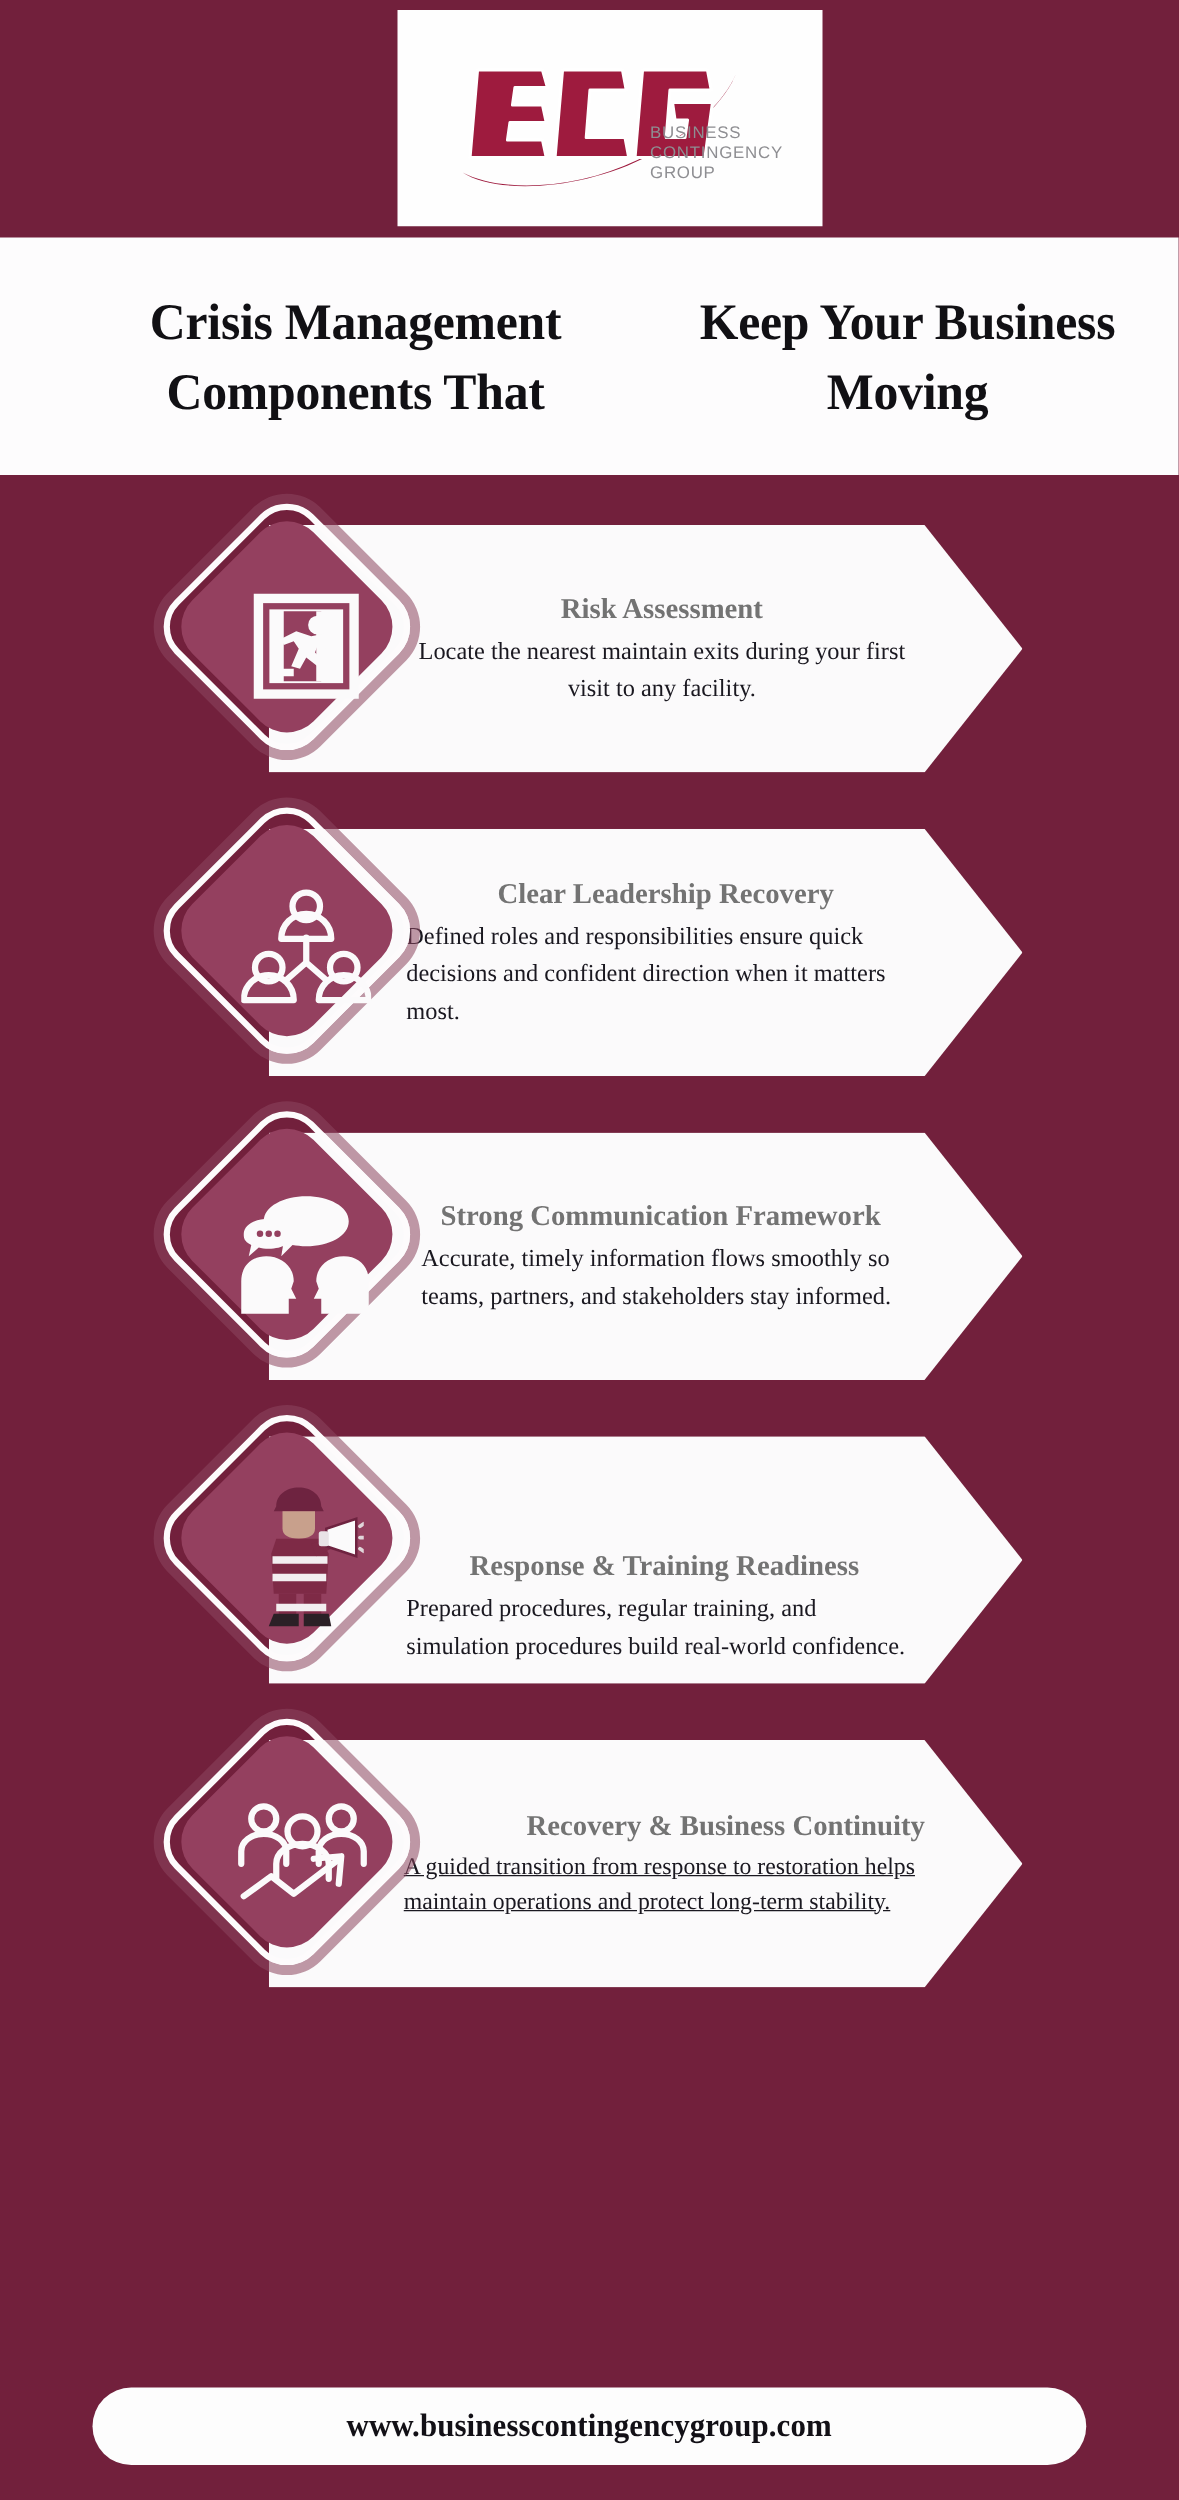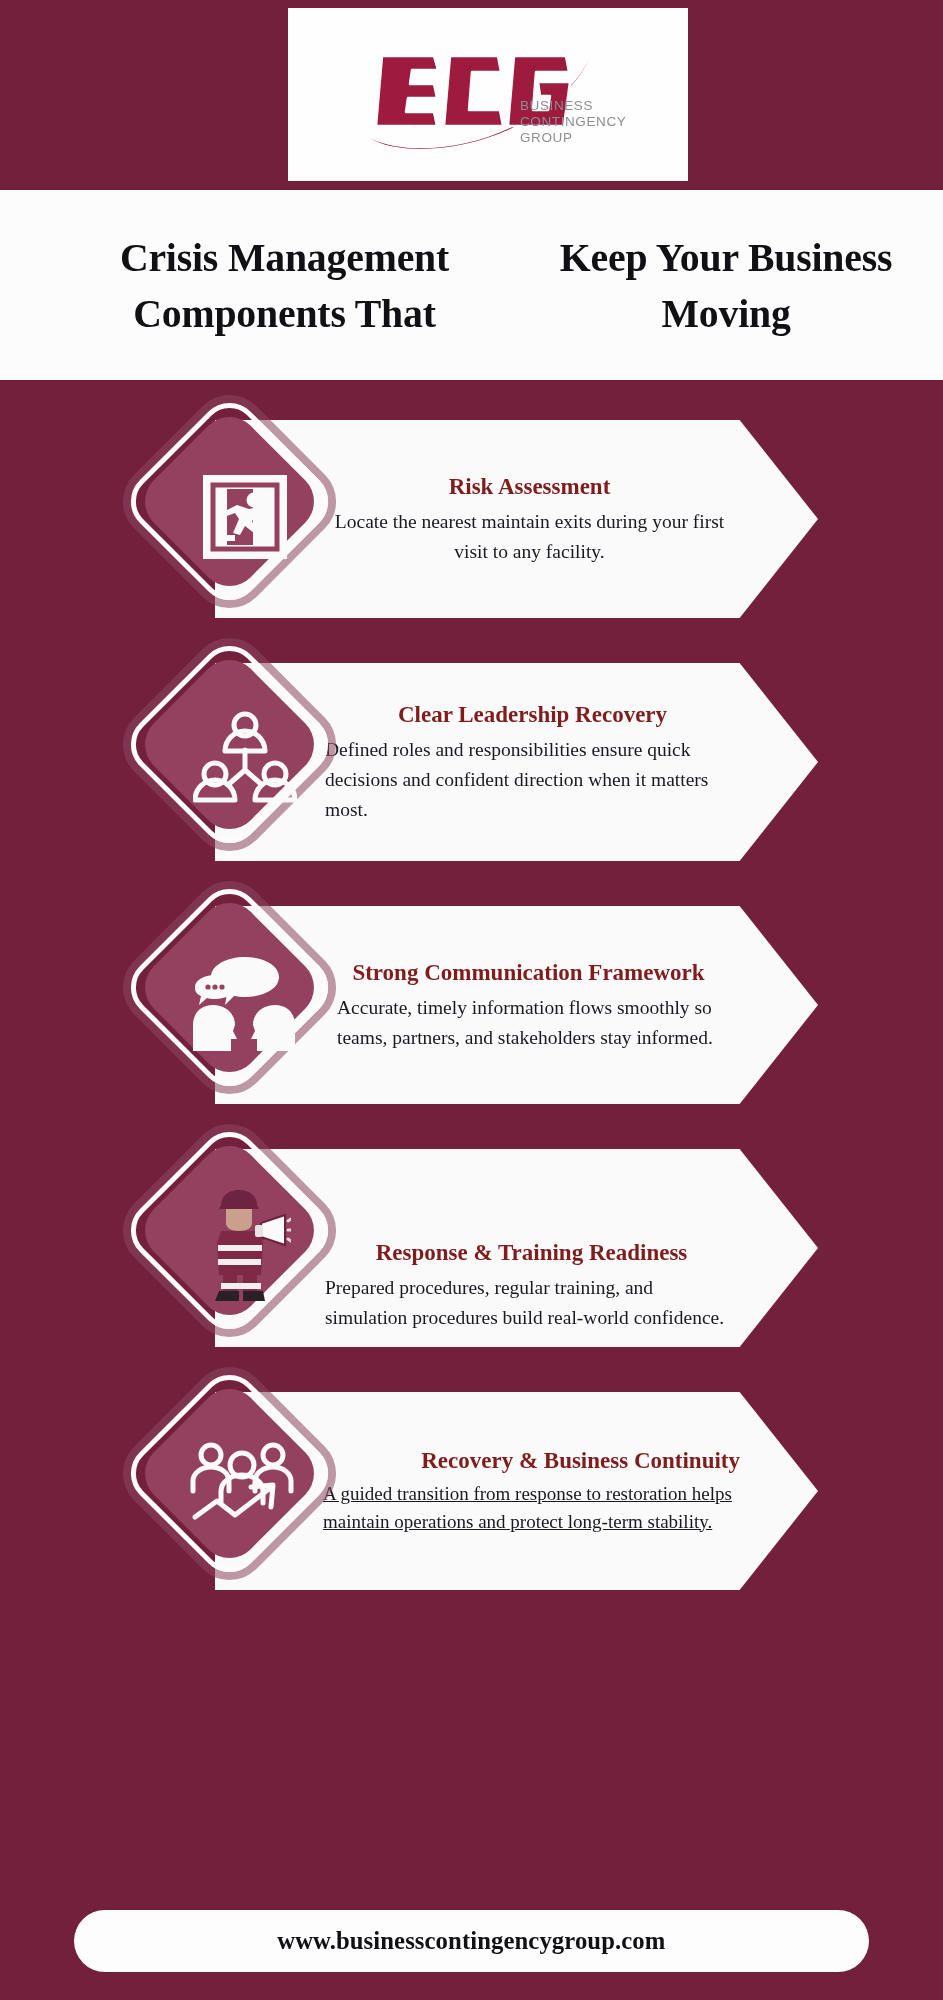--- a/index.html
+++ b/index.html
@@ -18,21 +18,21 @@
   .logo-band {
     width: 943px;
     height: 190px;
     background: #72203c;
     display: flex;
     align-items: flex-start;
     justify-content: center;
     padding-top: 8px;
   }
   .logo-box {
-    width: 400px;
+    width: 340px;
     height: 173px;
     background: #fefefe;
     display: flex;
     flex-direction: column;
     align-items: center;
     justify-content: center;
     position: relative;
     overflow: hidden;
     margin-left: 33px;
   }
@@ -102,21 +102,21 @@
     padding: 14px 95px 14px 115px;
     display: flex;
     flex-direction: column;
     justify-content: center;
   }
   .panel-title {
     font-family: "Liberation Serif", "DejaVu Serif", serif;
     font-weight: bold;
     font-size: 23px;
     line-height: 29px;
-    color: #7f1d1d;
+    color: #737373;
     text-align: center;
     margin-bottom: 6px;
   }
   .panel-body {
     font-family: "Liberation Serif", "DejaVu Serif", serif;
     font-size: 19.5px;
     line-height: 30px;
     color: #1a1820;
     text-align: left;
   }

